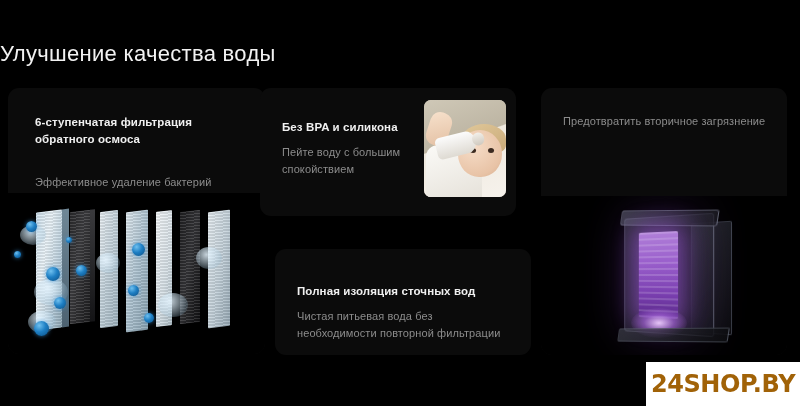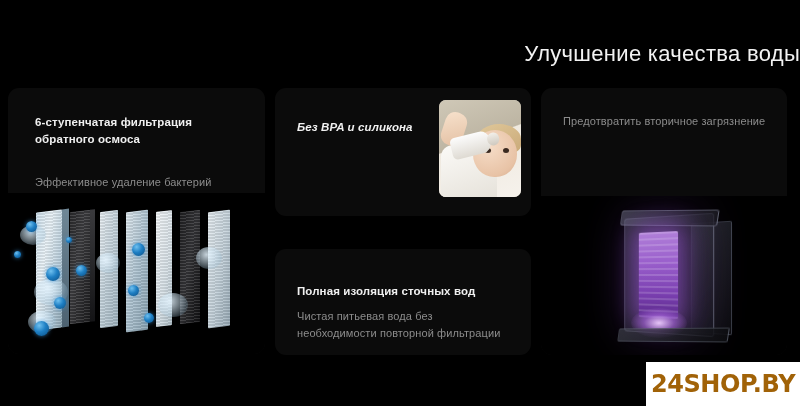--- a/index.html
+++ b/index.html
@@ -16,21 +16,21 @@
     position: relative;
     color: #ffffff;
   }
 
   
   .page-title {
     position: absolute;
     top: 41px;
     left: 0;
     width: 800px;
-    text-align: right;
+    text-align: left;
     font-size: 22px;
     font-weight: 400;
     letter-spacing: 0.3px;
     color: #f2f2f2;
   }
 
   
   .card {
     position: absolute;
     background: #0b0b0b;
@@ -115,25 +115,24 @@
     box-shadow: 0 0 4px rgba(60,150,220,.7);
   }
   .splash {
     position: absolute;
     border-radius: 50%;
     background: radial-gradient(circle at 40% 35%, rgba(230,245,255,.85), rgba(150,190,215,.25) 70%, transparent);
   }
 
   
   #card-bpa {
-    left: 275px;
+    left: 260px;
     top: 88px;
     width: 256px;
     height: 128px;
-    font-style: italic;
   }
   #card-bpa .txt { padding: 31px 0 0 22px; width: 150px; }
   #card-bpa .card-title { margin-bottom: 8px; }
 
   .baby-photo {
     position: absolute;
     right: 10px;
     top: 12px;
     width: 82px;
     height: 97px;
@@ -316,20 +315,21 @@
     <div class="drop" style="left:120px; top:92px;  width:11px; height:11px;"></div>
     <div class="drop" style="left:136px; top:120px; width:10px; height:10px;"></div>
     <div class="drop" style="left:6px;   top:58px;  width:7px;  height:7px;"></div>
     <div class="drop" style="left:58px;  top:44px;  width:6px;  height:6px;"></div>
   </div>
 </div>
 
 <div class="card" id="card-bpa">
   <div class="txt">
     <div class="card-title">Без BPA и силикона</div>
+    <div class="card-sub">Пейте воду с большим спокойствием</div>
   </div>
 
   <div class="baby-photo">
     <div class="baby-bg"></div>
     <div class="baby-body"></div>
     <div class="baby-hair"></div>
     <div class="baby-head"></div>
     <div class="baby-eye l"></div>
     <div class="baby-eye r"></div>
     <div class="baby-arm"></div>

